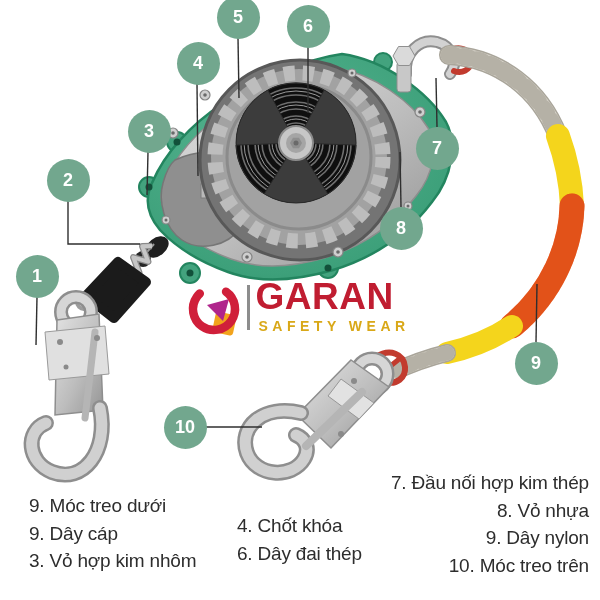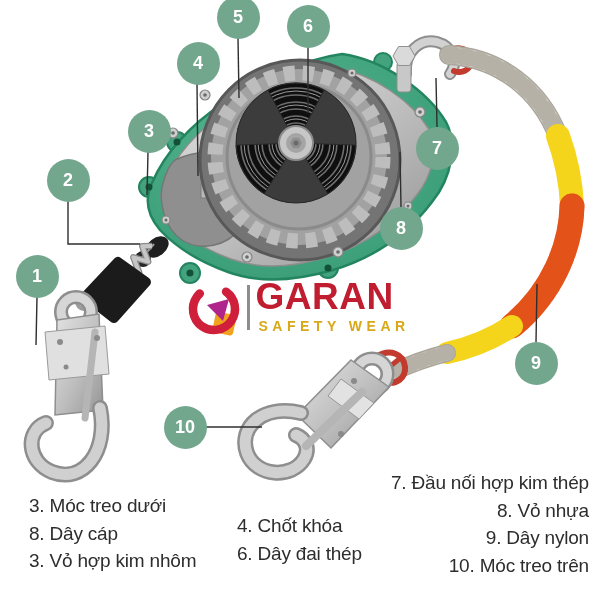--- a/index.html
+++ b/index.html
@@ -234,22 +234,22 @@
       <div class="callout" style="left: 216.5px; top: -4.5px;">5</div>
       <div class="callout" style="left: 286.5px; top: 4.5px;">6</div>
       <div class="callout" style="left: 415.5px; top: 126.5px;">7</div>
       <div class="callout" style="left: 379.5px; top: 206.5px;">8</div>
       <div class="callout" style="left: 514.5px; top: 341.5px;">9</div>
       <div class="callout" style="left: 163.5px; top: 405.5px; text-align: center;">10</div>
     </div>
 
   <div>
     <div class="legend-col" id="legend-col-1">
-        <div class="legend-item">3. Móc treo dưới</div>
-        <div class="legend-item">8. Dây cáp</div>
+        <div class="legend-item">9. Móc treo dưới</div>
+        <div class="legend-item">9. Dây cáp</div>
         <div class="legend-item">3. Vỏ hợp kim nhôm</div>
       </div>
     <div class="legend-col" id="legend-col-2">
         <div class="legend-item">4. Chốt khóa</div>
         <div class="legend-item">6. Dây đai thép</div>
       </div>
     <div class="legend-col" id="legend-col-3">
         <div class="legend-item">7. Đầu nối hợp kim thép</div>
         <div class="legend-item">8. Vỏ nhựa</div>
         <div class="legend-item">9. Dây nylon</div>

